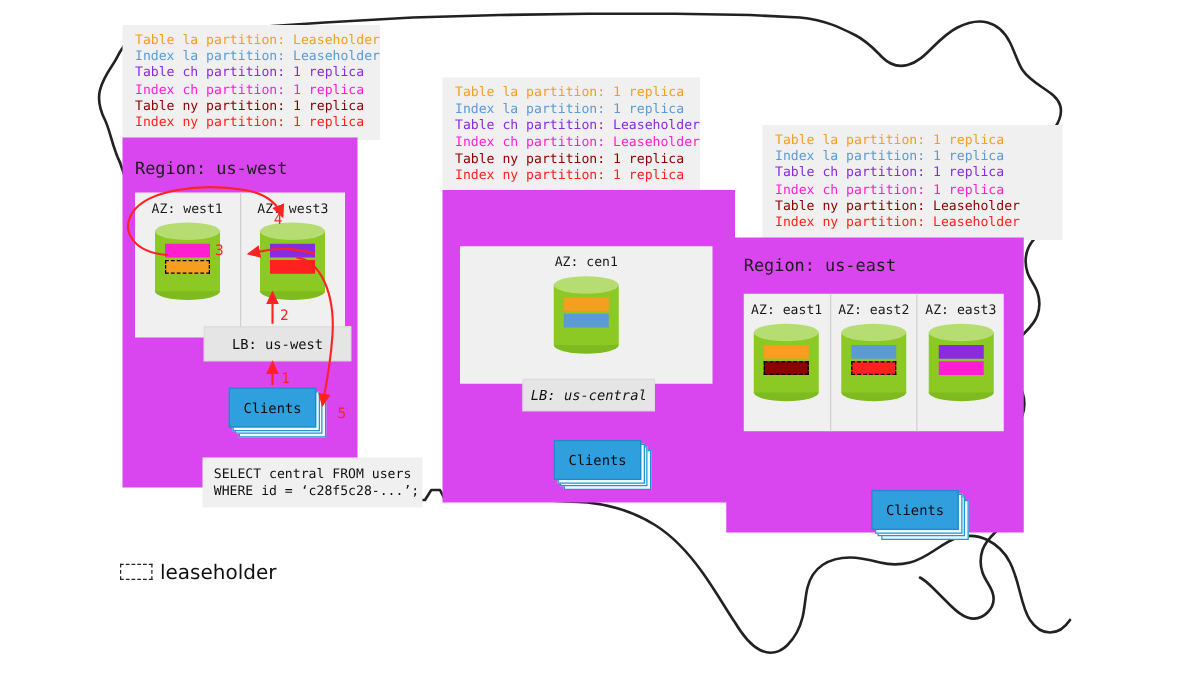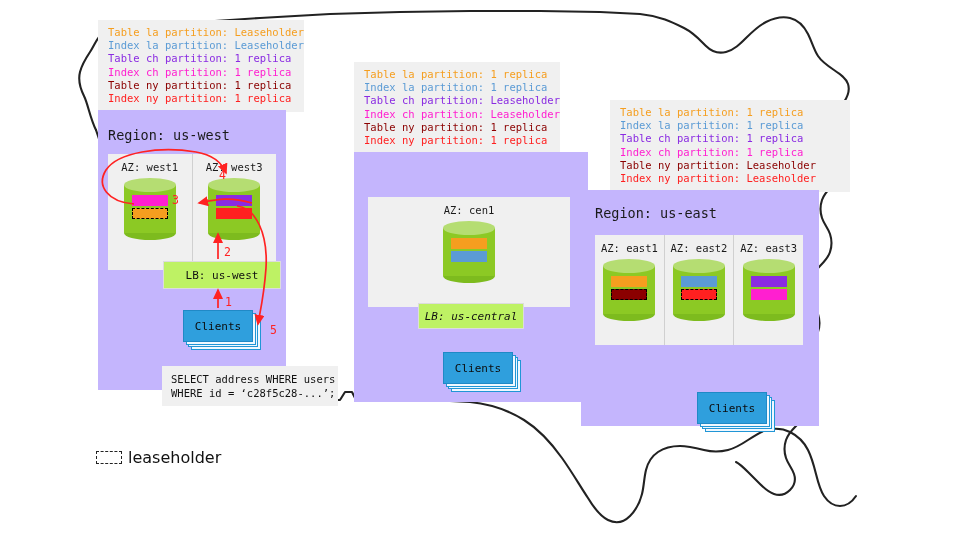--- a/index.html
+++ b/index.html
@@ -18,21 +18,21 @@
     background:#f0f0f0;
     padding:6px 8px 7px 10px;
     font-size:10.5px;line-height:13.2px;
     white-space:pre;
   }
   .cfgline{display:block;}
 
   
   .region{
     position:absolute;z-index:3;
-    background:#c4b5fd;
+    background:#d946ef;
   }
   .region-title{
     position:absolute;
     font-size:13.5px;color:#1a1a1a;
     letter-spacing:0px;
   }
   .az-strip{
     position:absolute;
     background:#f0f0f0;
     display:flex;
@@ -66,21 +66,21 @@
   .cyl .shelf{
     position:absolute;left:8px;width:36px;height:11px;z-index:4;
   }
   .cyl .shelf.s1{top:17px;}
   .cyl .shelf.s2{top:30px;}
   .cyl .shelf.lease{border:1.6px dashed #000;box-sizing:border-box;}
 
   
   .lb{
     position:absolute;z-index:6;
-    background:#bef264;
+    background:#e5e5e5;
     border:1px solid #dcdcdc;
     font-size:11px;color:#111;
     display:flex;align-items:center;justify-content:center;
     white-space:nowrap;
   }
 
   
   .clients{position:absolute;z-index:6;width:70px;height:20px;}
   .clients .sh{position:absolute;background:#f0f8ff;border:1.2px solid #2196d6;box-sizing:border-box;}
   .clients .sh.a{left:8px;top:8px;width:70px;height:32px;}
@@ -255,21 +255,21 @@
         </div>
       </div>
   </div>
   <div class="clients" style="left:697px;top:392px;">
     <div class="sh a"></div>
     <div class="sh b"></div>
     <div class="sh c"></div>
     <div class="face">Clients</div>
   </div>
 
-  <div class="sqlnote" style="left:162px;top:366px;width:158px;"><span>SELECT address WHERE users</span>
+  <div class="sqlnote" style="left:162px;top:366px;width:158px;"><span>SELECT central FROM users</span>
 <span>WHERE id = ‘c28f5c28-...’;</span></div>
 
   <div class="leg" style="left:96px;top:448px;">
     <div class="swatch"></div>
     <div class="txt">leaseholder</div>
   </div>
 
   <svg class="arrows" viewBox="0 0 960 540">
     <defs>
       <marker id="ah" markerWidth="7" markerHeight="7" refX="5.4" refY="3" orient="auto">

